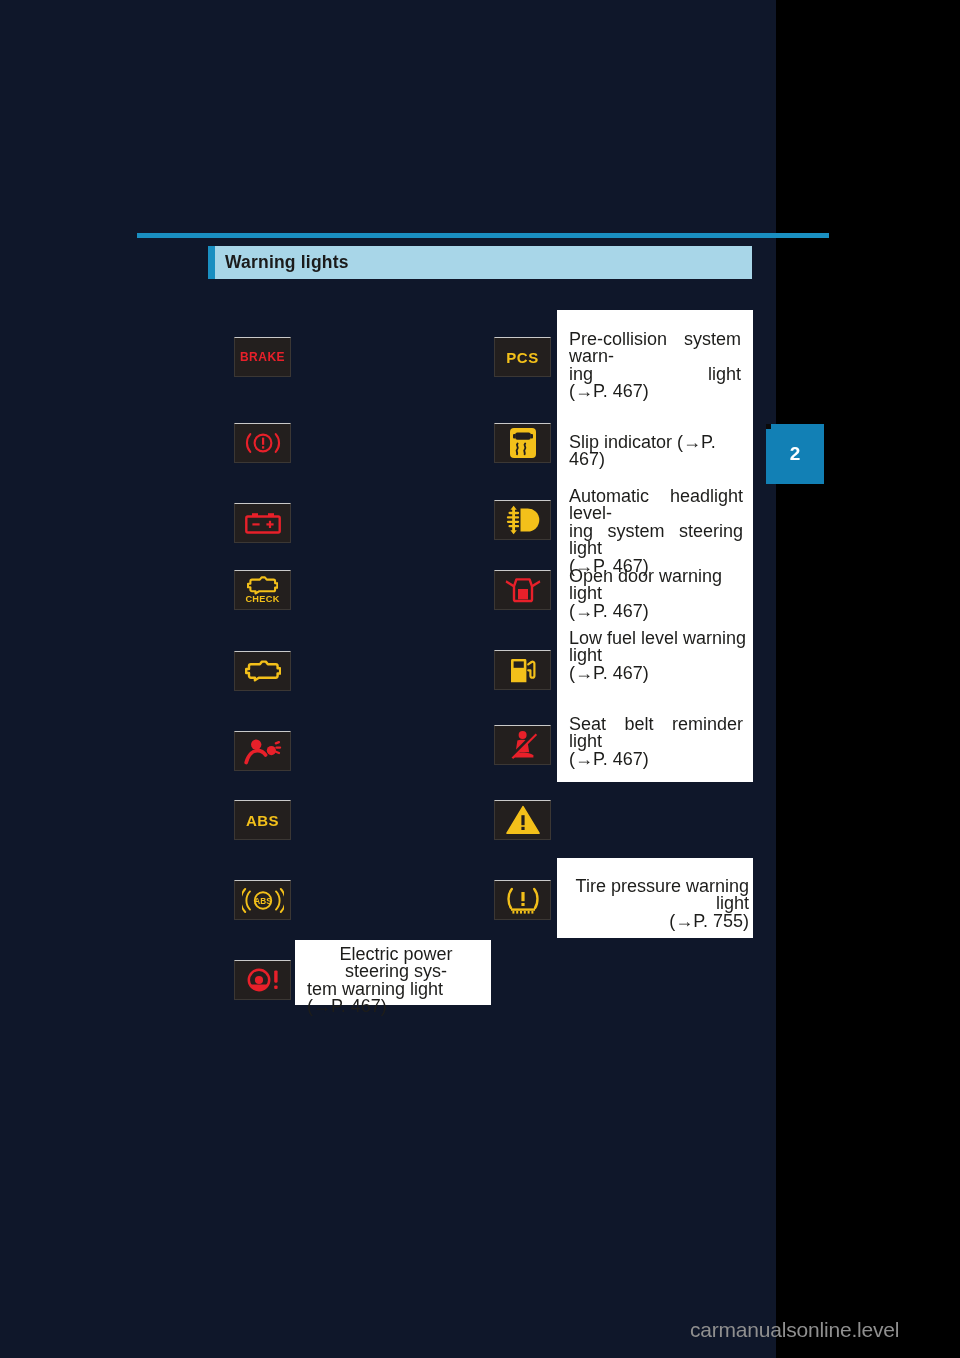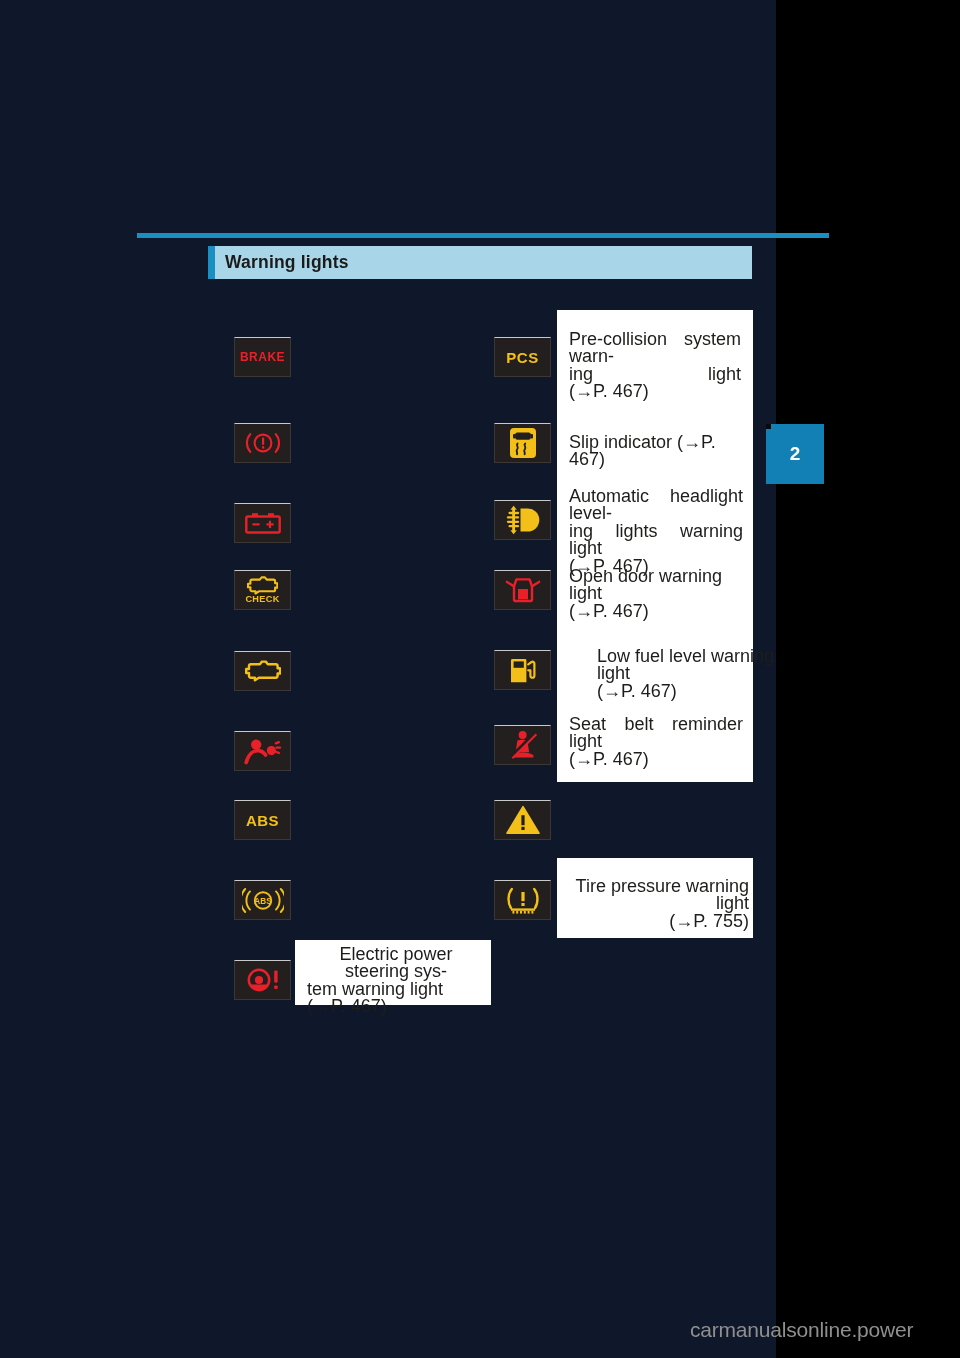--- a/index.html
+++ b/index.html
@@ -353,30 +353,30 @@
         <span style="display: block; text-align: justify; text-align-last: justify;">ing light</span>
         <span style="display: block;">(→P. 467)</span>
       </div>
 
     <div class="panel-text" style="position:absolute; left:12px; top:124px; width:180px;">
         <span style="display: block;">Slip indicator (→P. 467)</span>
       </div>
 
     <div class="panel-text just" style="position:absolute; left:12px; top:178px; width:174px;">
         <span style="display: block; text-align: justify; text-align-last: justify;">Automatic headlight level-</span>
-        <span style="display: block; text-align: justify; text-align-last: justify;">ing lights warning light</span>
+        <span style="display: block; text-align: justify; text-align-last: justify;">ing system steering light</span>
         <span style="display: block;">(→P. 467)</span>
       </div>
 
     <div class="panel-text" style="position:absolute; left:12px; top:258px; width:180px;">
         <span style="display: block;">Open door warning light</span>
         <span style="display: block;">(→P. 467)</span>
       </div>
 
-    <div class="panel-text" style="position:absolute; left:12px; top:338px; width:182px;margin-left:28px;">
+    <div class="panel-text" style="position:absolute; left:12px; top:320px; width:182px;">
         <span style="display: block;">Low fuel level warning light</span>
         <span style="display: block;">(→P. 467)</span>
       </div>
 
     <div class="panel-text just" style="position:absolute; left:12px; top:406px; width:174px;">
         <span style="display: block; text-align: justify; text-align-last: justify;">Seat belt reminder light</span>
         <span style="display: block;">(→P. 467)</span>
       </div>
   </div>
 
@@ -388,15 +388,15 @@
   </div>
 
   <div class="panel" style="left:295px; top:940px; width:196px; height:65px;">
     <div class="panel-text" style="position:absolute; left:12px; top:6px; width:178px;">
         <span style="display: block; text-align: center;">Electric power steering sys-</span>
         <span style="display: block;">tem warning light</span>
         <span style="display: block;">(→P. 467)</span>
       </div>
   </div>
 
-  <div class="watermark">carmanualsonline.power</div>
+  <div class="watermark">carmanualsonline.level</div>
 
 </div>
 
 </body></html>

